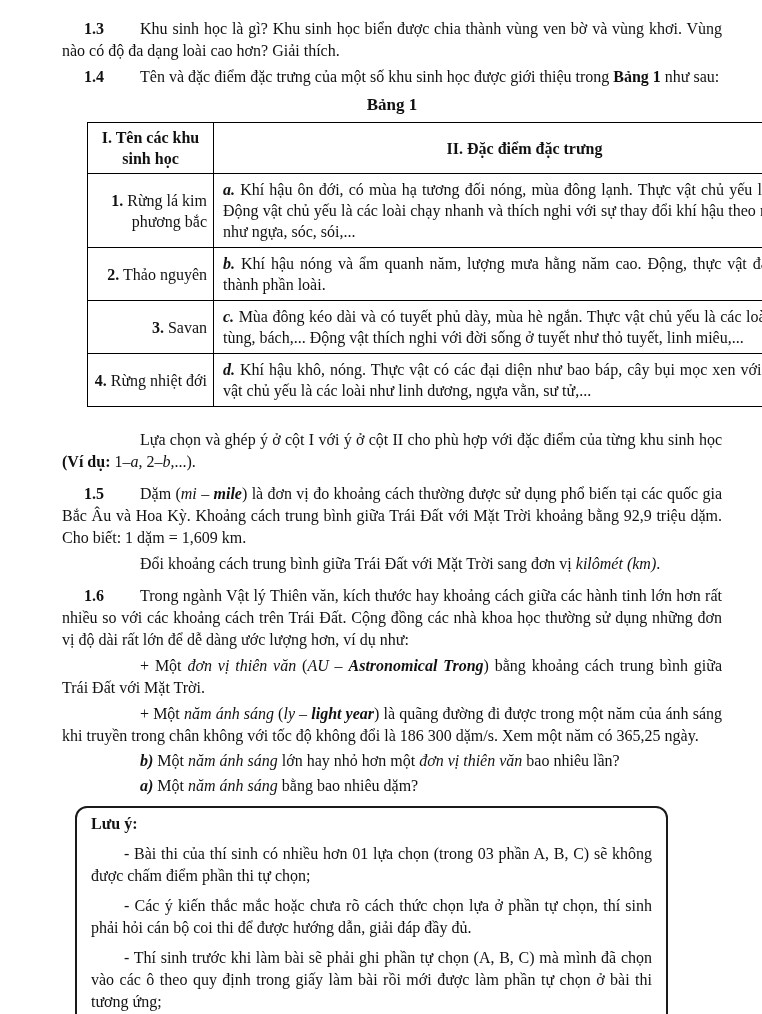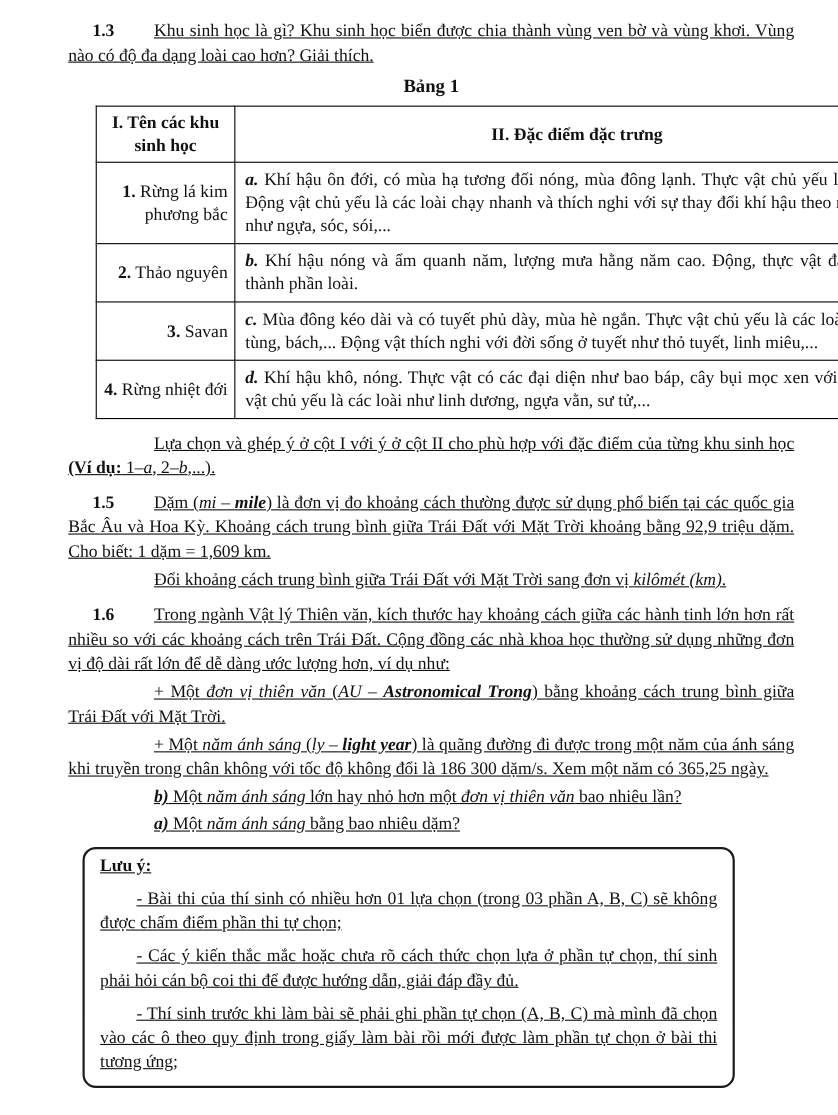--- a/index.html
+++ b/index.html
@@ -4,52 +4,53 @@
 <style>
   html,body{margin:0;padding:0;background:#e8e8e8;}
   .page{
     width:762px;height:1014px;background:#ffffff;box-sizing:border-box;
     padding:8px 40px 0 62px;overflow:hidden;position:relative;
     font-family:"Liberation Serif", serif;font-size:16px;line-height:22px;color:#111;
   }
   .b{font-weight:700;}
   .i{font-style:italic;}
   .bi{font-weight:700;font-style:italic;}
-  .para{margin:0;text-align:justify;text-decoration:underline;}
+  .para{margin:0;text-align:justify;}
   .q{text-indent:22px;margin-top:10px;}
   .qnum{font-weight:700;display:inline-block;width:56px;text-indent:0;}
   .indent{text-indent:78px;}
   .table-title{margin-top:6px;text-align:center;font-weight:700;font-size:17px;line-height:22px;}
   table.bang1{
     border-collapse:collapse;width:749px;margin:6px 0 0 25px;
     font-size:16px;line-height:21px;table-layout:fixed;
   }
   table.bang1 th,table.bang1 td{border:1.5px solid #000;}
   table.bang1 th{font-weight:700;text-align:center;vertical-align:middle;padding:4px 4px;}
   .col-name{width:126px;}
   td.name-cell{padding:4px 6px;vertical-align:middle;text-align:right;}
   td.desc-cell{padding:5px 9px;vertical-align:middle;text-align:justify;}
-  .mt12{margin-top:12px;}
+  .mt12{margin-top:22px;}
   .mt10{margin-top:10px;}
   .mt4{margin-top:4px;}
   .mt3{margin-top:3px;}
   .note-box{
     margin-top:9px;margin-left:13px;width:593px;box-sizing:border-box;
     border:2px solid #1a1a1a;border-radius:12px;padding:5px 14px 10px 14px;
   }
   .note-title{font-weight:700;text-indent:0;}
   .note-item{text-indent:33px;margin-top:8px;text-align:justify;}
 </style>
 </head>
 <body>
 
 <div class="page">
 
   <p class="para q"><span class="qnum">1.3</span><span><span>Khu sinh học là gì? Khu sinh học biển được chia thành vùng ven bờ và vùng khơi. Vùng nào có độ đa dạng loài cao hơn? Giải thích.</span></span></p>
 
+  <p class="para q mt4"><span class="qnum">1.4</span><span><span>Tên và đặc điểm đặc trưng của một số khu sinh học được giới thiệu trong </span><span class="b">Bảng 1</span><span> như sau:</span></span></p>
 
   <div class="table-title">Bảng 1</div>
 
   <table class="bang1">
     <colgroup>
         <col class="col-name">
         <col>
       </colgroup>
     <tbody>
         <tr>

